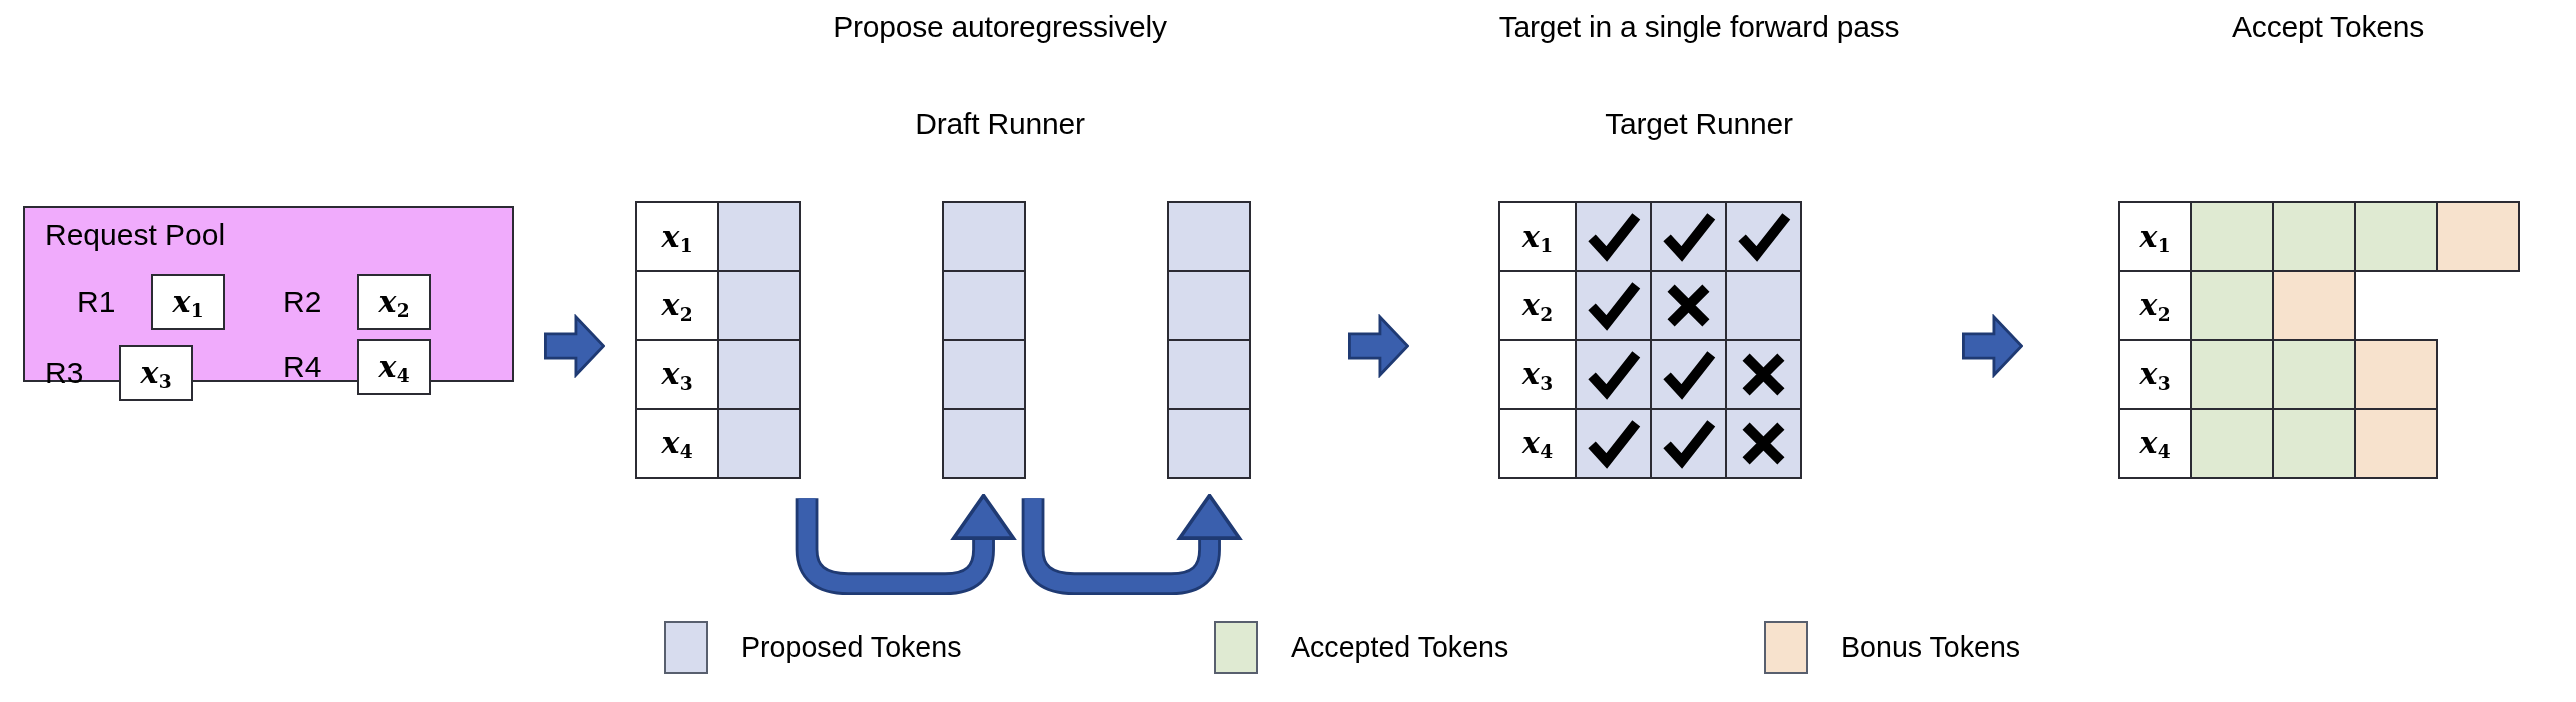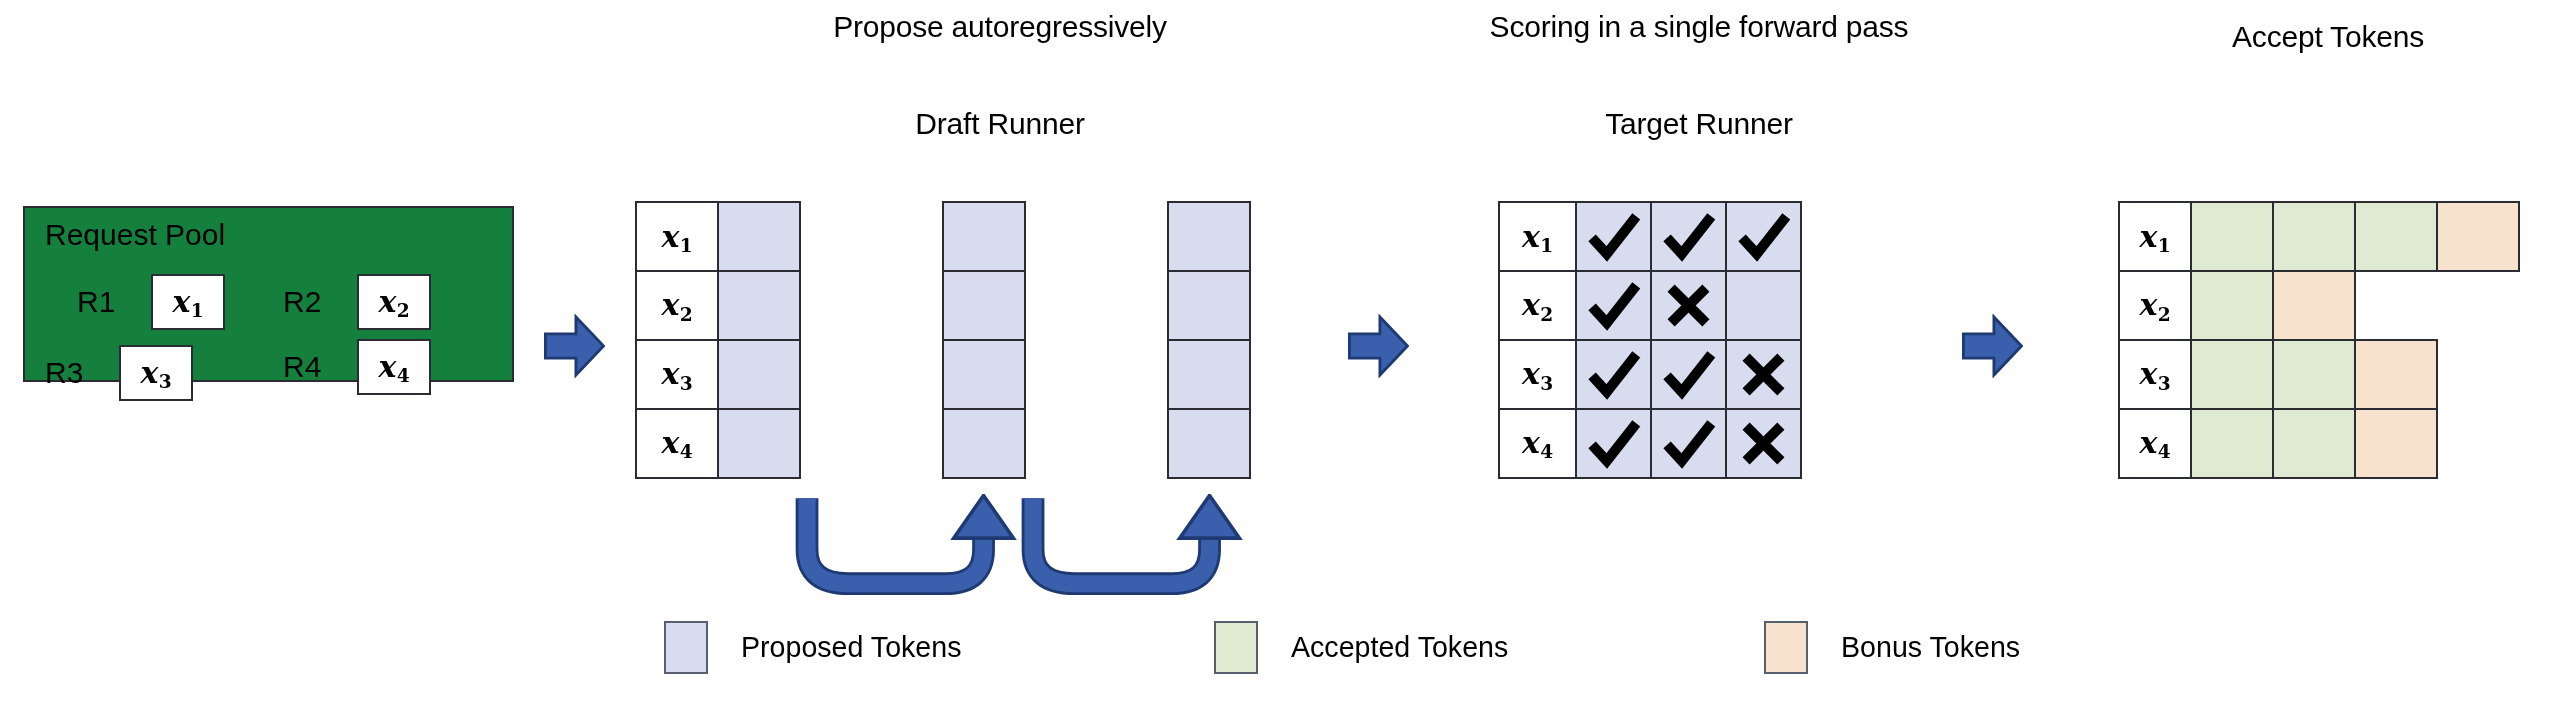--- a/index.html
+++ b/index.html
@@ -54,21 +54,21 @@
   }
 
   
   #request-pool {
     position: absolute;
     left: 23px;
     top: 206px;
     width: 491px;
     height: 176px;
     border: 2.1px solid #2b2b33;
-    background: #15803d;
+    background: #f0abfc;
     box-sizing: border-box;
   }
   .pool-title {
     position: absolute;
     left: 20px;
     top: 10px;
     font-size: 30px;
     color: #000;
     white-space: nowrap;
   }
@@ -155,22 +155,22 @@
   .legend-label {
     font-size: 28.6px;
     color: #000;
     white-space: nowrap;
   }
 </style>
 </head>
 <body>
 
 <div class="stage-title" style="left:743px; top:10px; width:514px;">Propose autoregressively</div>
-<div class="stage-title" style="left:1385px; top:10px; width:628px;">Scoring in a single forward pass</div>
-<div class="stage-title" style="left:2128px; top:20px; width:400px;">Accept Tokens</div>
+<div class="stage-title" style="left:1385px; top:10px; width:628px;">Target in a single forward pass</div>
+<div class="stage-title" style="left:2128px; top:10px; width:400px;">Accept Tokens</div>
 
 <div class="runner-title" style="left:743px; top:107px; width:514px;">Draft Runner</div>
 <div class="runner-title" style="left:1385px; top:107px; width:628px;">Target Runner</div>
 
 <div id="request-pool">
   <div class="pool-title">Request Pool</div>
 
   <div class="pool-row" style="left:20px; top:66px;margin-left:32px;">
     <div class="pool-label">R1</div>
     <div class="pool-cell">

